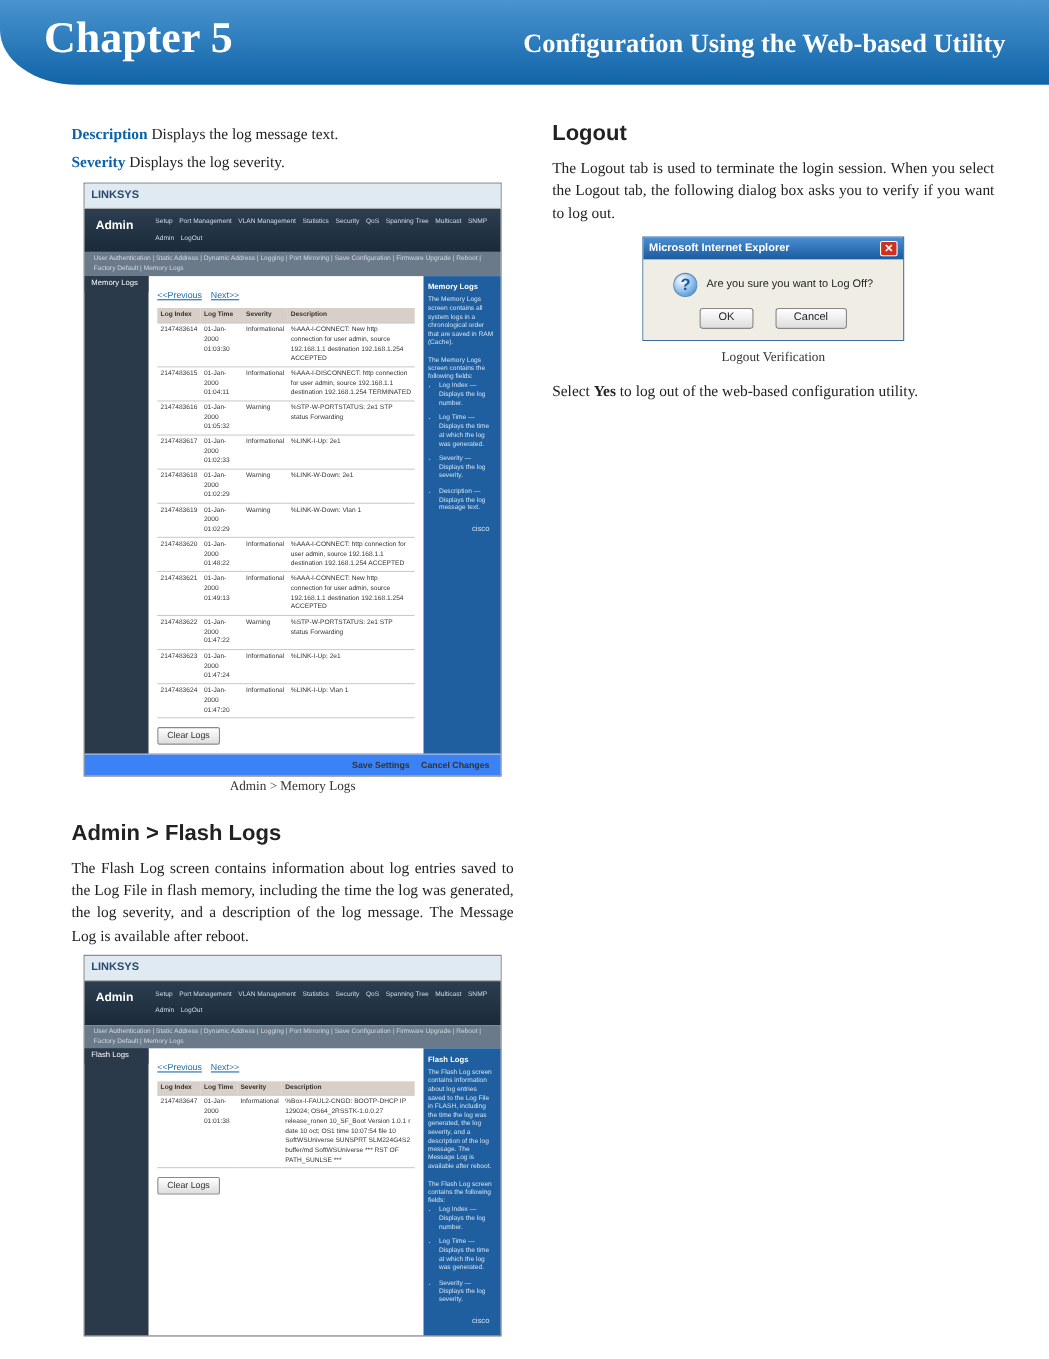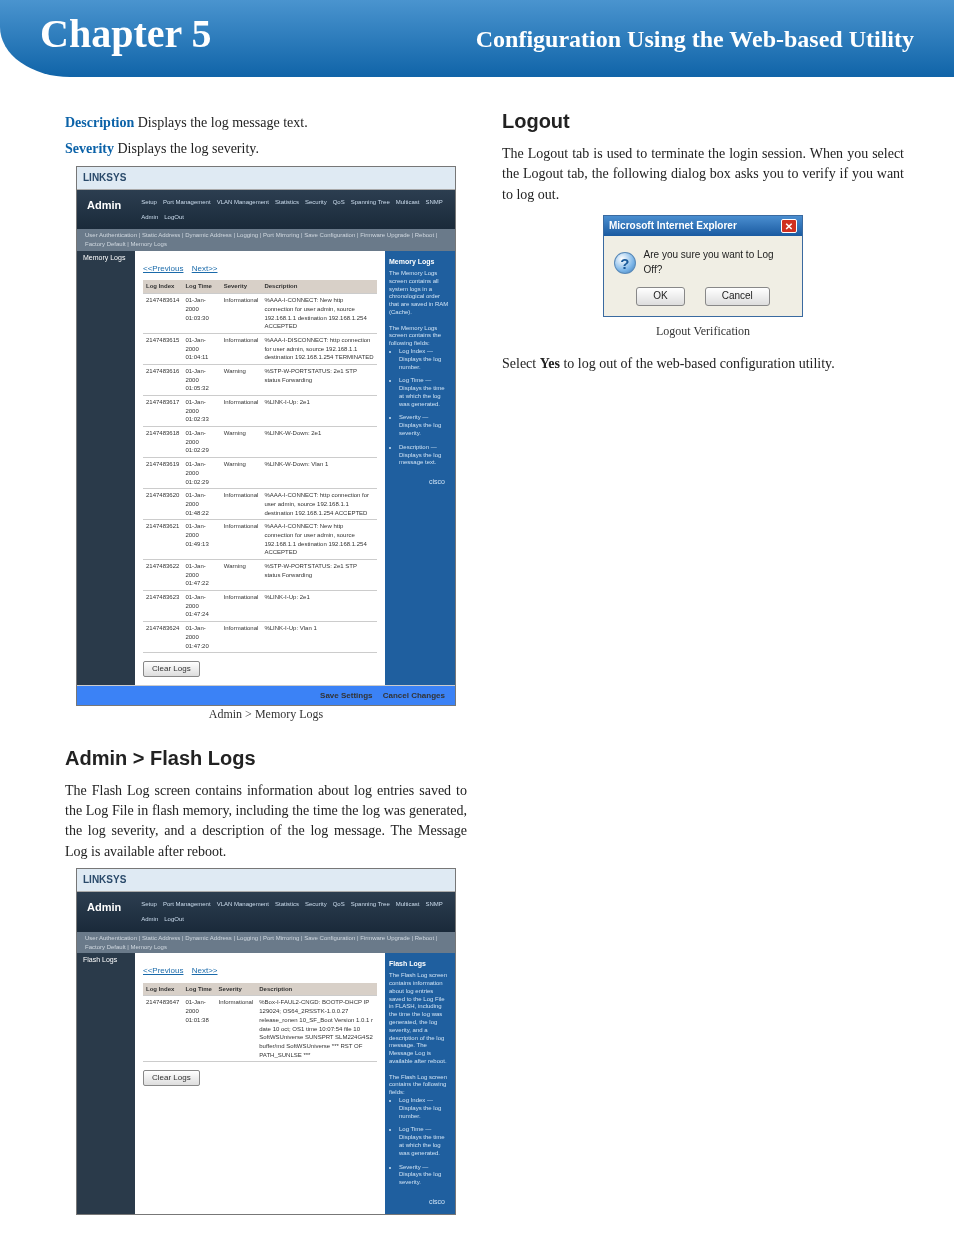--- a/index.html
+++ b/index.html
@@ -108,21 +108,21 @@
     font-size:8px; padding:1px 8px; border-radius:2px; margin-top:8px;
   }
   .shot-footer {
     text-align:right; padding:4px 10px; font-size:8px; background:#3b82f6;
     border-top:1px solid #ccc;
   }
   .shot-footer span { font-weight:bold; margin-left:8px;}
   .shot-cisco { text-align:right; color:#cfe3f5; font-size:7px; padding:4px 6px 2px 0;}
   
   .dialog {
-    width:200px; margin:10px auto 6px auto; border:1px solid #3a6aa0;
+    width:238px; margin:10px auto 6px auto; border:1px solid #3a6aa0;
     font-family: Tahoma, Arial, sans-serif;
   }
   .dialog-title {
     background:linear-gradient(#4a8ed0,#1a5aa0);
     color:#fff; font-size:10px; font-weight:bold;
     padding:3px 5px; display:flex; align-items:center;
   }
   .dialog-title .x {
     margin-left:auto; background:#d03020; color:#fff; width:16px; height:14px;
     text-align:center; font-size:10px; line-height:14px; border:1px solid #fff;

